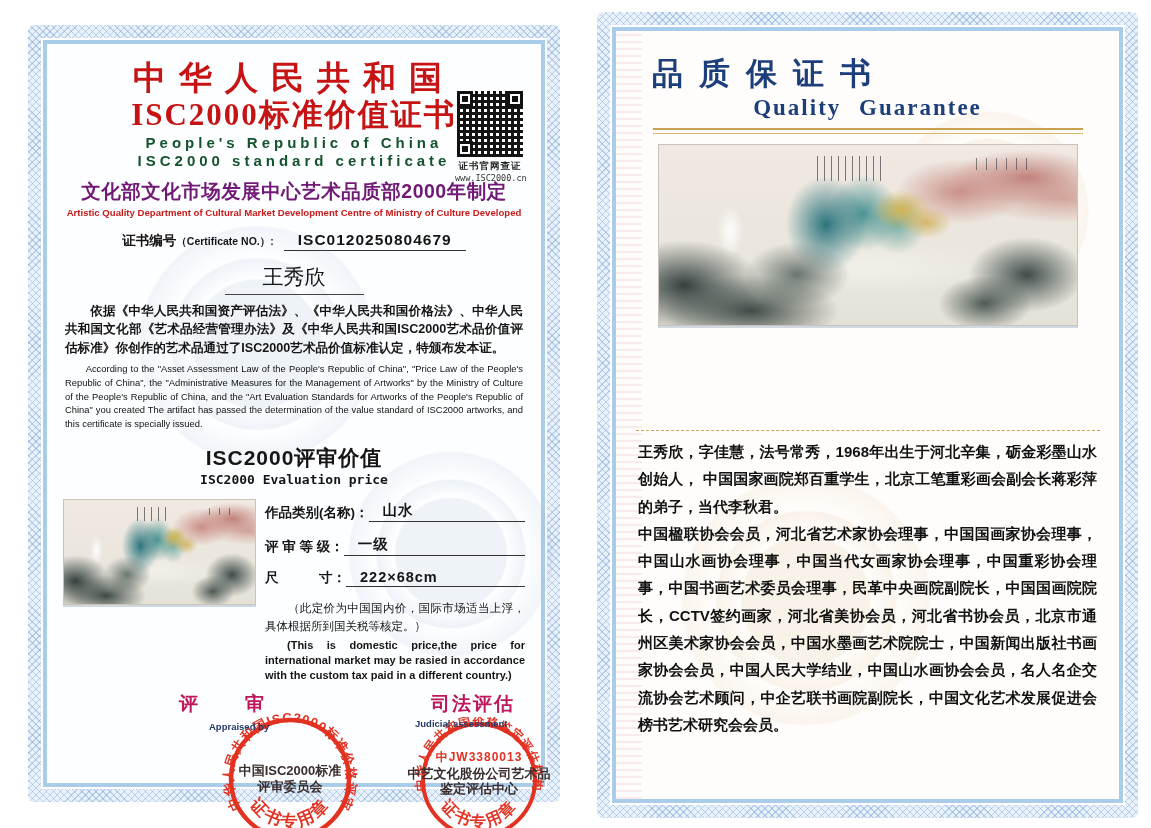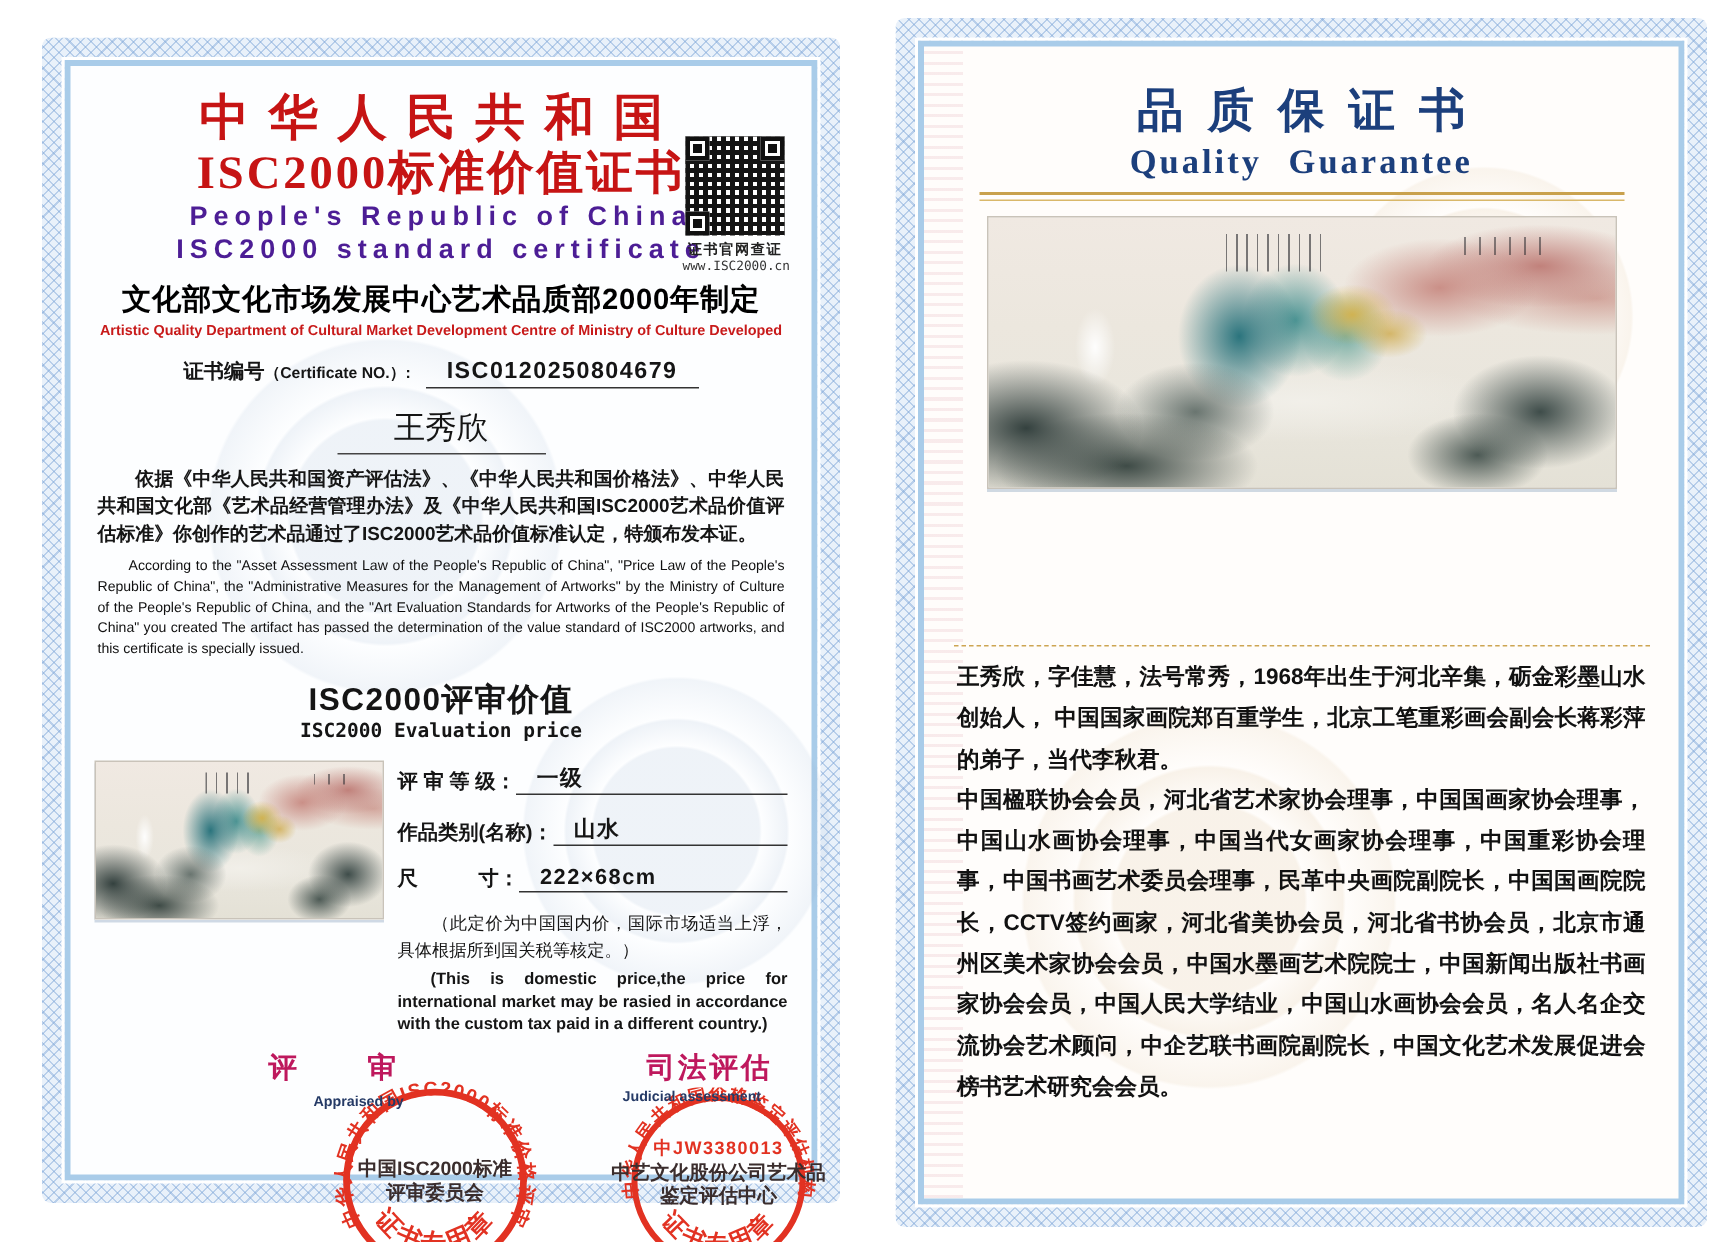--- a/index.html
+++ b/index.html
@@ -27,22 +27,22 @@
   .wm.blue{background:radial-gradient(circle, rgba(150,175,205,.14) 30%, rgba(150,175,205,0) 31%, rgba(150,175,205,.14) 40%, rgba(150,175,205,0) 41%, rgba(150,175,205,.12) 55%, rgba(150,175,205,0) 56%);}
   .wm.warm{background:radial-gradient(circle, rgba(215,185,140,.16) 30%, rgba(215,185,140,0) 31%, rgba(215,185,140,.16) 42%, rgba(215,185,140,0) 43%, rgba(215,185,140,.13) 58%, rgba(215,185,140,0) 59%);}
   .wm.pinkstrip{
     border-radius:0;left:0;top:0;bottom:0;width:26px;
     background:repeating-linear-gradient(0deg, rgba(225,170,180,.22) 0 2px, transparent 2px 7px);
   }
   
   .l-content{position:absolute;inset:0;padding:8px 16px;box-sizing:border-box;}
   .l-title1{margin:8px 0 0;text-align:center;font-size:33px;font-weight:bold;color:#c61414;letter-spacing:13px;line-height:1.12;}
   .l-title2{margin:0;text-align:center;font-size:31px;font-weight:bold;color:#c61414;letter-spacing:2px;line-height:1.15;font-family:"Liberation Serif","DejaVu Serif",serif;}
-  .l-en{margin:1px 0 0;text-align:center;font-size:18px;font-weight:bold;color:#4c1d95;letter-spacing:4px;}
-  .l-issuer{margin:9px 0 0;text-align:center;font-size:19.5px;font-weight:bold;color:#000000;letter-spacing:.5px;}
+  .l-en{margin:1px 0 0;text-align:center;font-size:15px;font-weight:bold;color:#14532d;letter-spacing:4px;}
+  .l-issuer{margin:9px 0 0;text-align:center;font-size:19.5px;font-weight:bold;color:#701a75;letter-spacing:.5px;}
   .l-issuer-en{margin:2px 0 0;text-align:center;font-size:9.6px;font-weight:bold;color:#c81a1a;}
   .cert-row{margin-top:13px;text-align:center;font-weight:bold;}
   .cert-label{font-size:13.5px;}
   .cert-label-en{font-size:10.5px;}
   .cert-no{display:inline-block;margin-left:10px;font-size:15.5px;letter-spacing:1px;border-bottom:1.5px solid #333;padding:0 14px 1px;}
   .artist-name{margin-top:12px;text-align:center;}
   .artist-name span{display:inline-block;font-size:21px;font-weight:normal;border-bottom:1.5px solid #444;padding:0 38px 3px;}
   .stmt-cn{margin:7px 2px 0;font-size:12.6px;font-weight:bold;line-height:1.5;text-align:justify;text-indent:2em;}
   .stmt-en{margin:4px 2px 0;font-size:9.4px;line-height:1.45;text-align:justify;text-indent:2.2em;color:#101010;}
   .sec-title-cn{margin:14px 0 0;text-align:center;font-size:21px;font-weight:bold;letter-spacing:1px;}
@@ -103,21 +103,21 @@
       repeating-linear-gradient(0deg,#141414 0 3px,transparent 3px 6px),
       repeating-linear-gradient(90deg,#141414 0 3px,#ffffff 3px 6px);
   }
   .qr .f{position:absolute;width:16px;height:16px;border:3px solid #111;background:#fff;box-sizing:border-box;}
   .qr .f::after{content:"";position:absolute;inset:2px;background:#111;}
   .qr .f.tl{left:0;top:0;} .qr .f.tr{right:0;top:0;} .qr .f.bl{left:0;bottom:0;}
   .qr-cap1{font-size:9.5px;font-weight:bold;color:#222;margin-top:3px;letter-spacing:1px;}
   .qr-cap2{font-size:8.5px;color:#333;font-family:"DejaVu Sans Mono","Liberation Mono",monospace;}
   
   .r-content{position:absolute;inset:0;padding:6px 20px;box-sizing:border-box;}
-  .r-title{margin:16px 0 0;text-align:center;font-size:31px;font-weight:bold;color:#1c3f7c;letter-spacing:16px;text-indent:16px;font-family:"Liberation Serif","DejaVu Serif",serif;}
+  .r-title{margin:16px 0 0;font-size:31px;font-weight:bold;color:#1c3f7c;letter-spacing:16px;text-indent:16px;font-family:"Liberation Serif","DejaVu Serif",serif;}
   .r-title-en{margin:0;text-align:center;font-size:23px;font-weight:bold;color:#1c3f7c;letter-spacing:2px;word-spacing:10px;font-family:"Liberation Serif","DejaVu Serif",serif;}
   .gold-rule{width:430px;margin:7px auto 0;height:3px;border-top:2px solid #c9a14d;border-bottom:1px solid #d9b86a;}
   .painting-large{width:418px;height:180px;margin:10px auto 0;}
   .gold-dashed{width:464px;margin:104px auto 0;border-top:1px dashed #cda552;}
   .bio{margin:7px 2px 0;font-size:15px;font-weight:600;line-height:1.82;text-align:justify;color:#111;}
   .bio + .bio{margin-top:0;}
 </style>
 </head>
 <body>
 
@@ -159,26 +159,26 @@
       <p class="sec-title-cn">ISC2000评审价值</p>
       <p class="sec-title-en">ISC2000 Evaluation price</p>
 
       <div class="artwork-row">
         <div class="painting painting-thumb">
           <div class="insc"></div>
           <div class="insc2"></div>
         </div>
         <div class="fields-col">
           <div class="field-row">
+            <span class="field-label">作品类别(名称)：</span>
+            <span class="field-value">山水</span>
+          </div>
+          <div class="field-row">
             <span class="field-label">评 审 等 级：</span>
             <span class="field-value">一级</span>
-          </div>
-          <div class="field-row">
-            <span class="field-label">作品类别(名称)：</span>
-            <span class="field-value">山水</span>
           </div>
           <div class="field-row">
             <span class="field-label">尺　　　寸：</span>
             <span class="field-value">222×68cm</span>
           </div>
           <p class="note-cn">（此定价为中国国内价，国际市场适当上浮，具体根据所到国关税等核定。）</p>
           <p class="note-en">(This is domestic price,the price for international market may be rasied in accordance with the custom tax paid in a different country.)</p>
         </div>
       </div>
 

